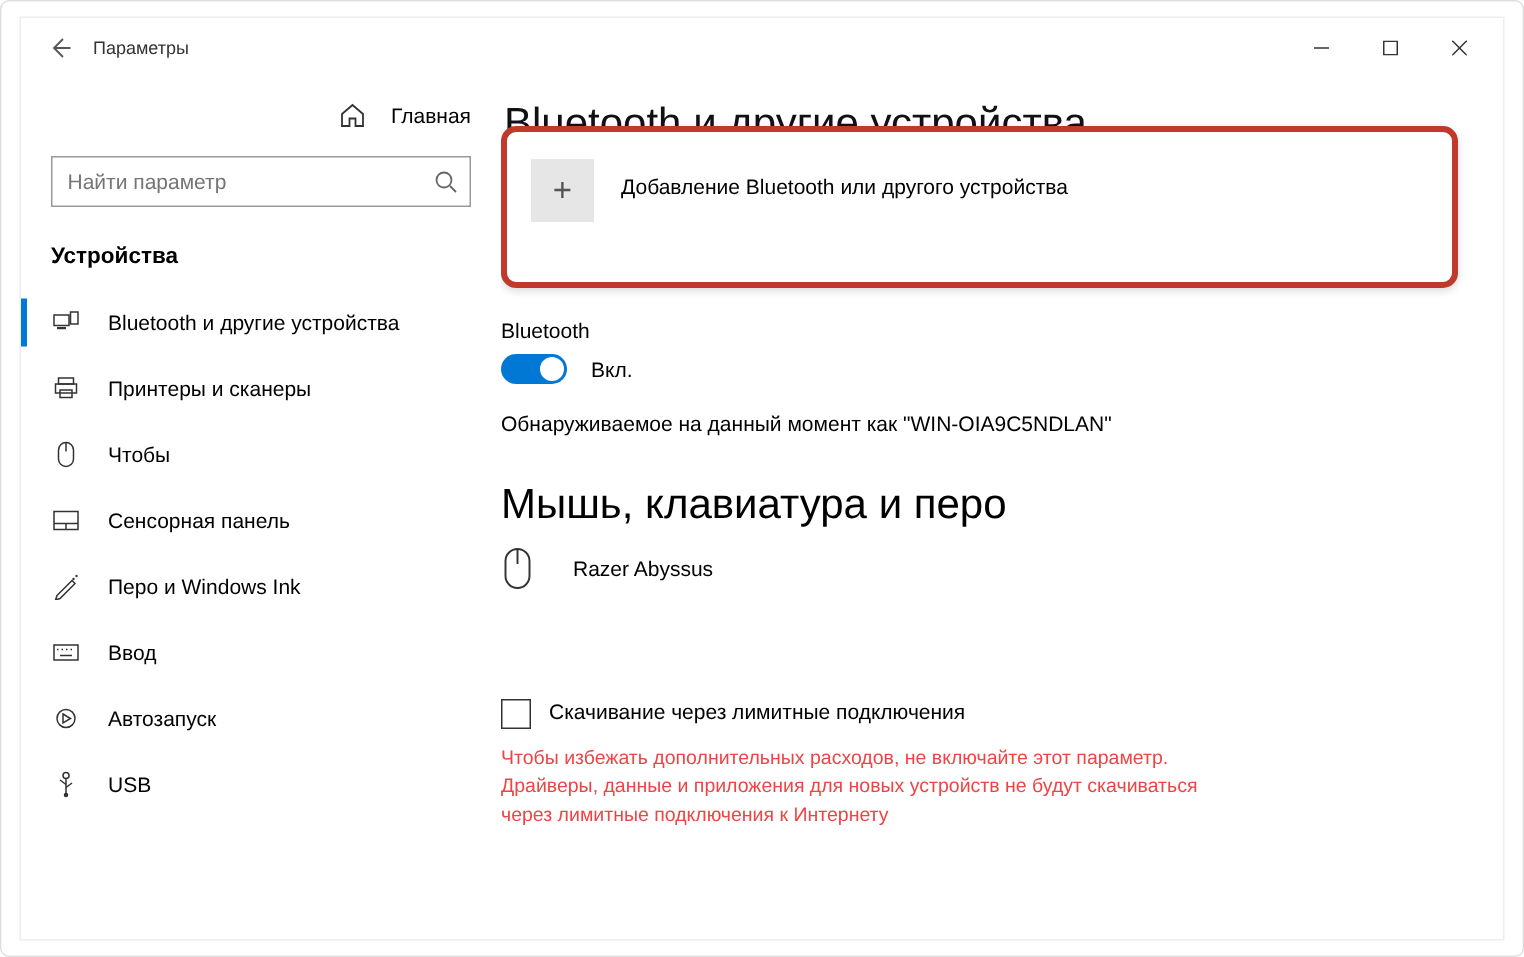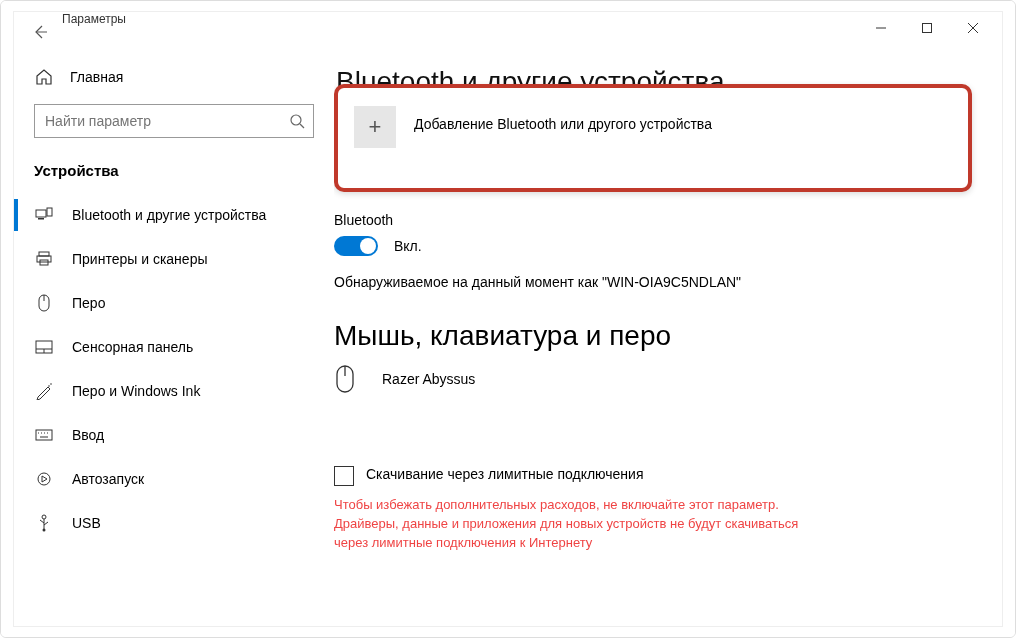--- a/index.html
+++ b/index.html
@@ -27,20 +27,21 @@
     .inner {
       border: 1px solid #eee;
       flex: 1;
       display: flex;
       flex-direction: column;
       overflow: hidden;
     }
     .titlebar {
       height: 40px;
       display: flex;
+      align-items: center;
       padding: 0 6px;
       font-size: 12px;
     }
     .back-arrow {
       width: 40px; display:flex; justify-content:center; align-items:center; color:#555;
     }
     .win-title { margin-left: 2px; color:#333; }
     .win-controls {
       margin-left: auto;
       display: flex;
@@ -56,20 +57,21 @@
     .sidebar {
       width: 320px;
       padding: 10px 0 0 0;
       display:flex; flex-direction:column;
     }
     .home-row {
       display:flex; align-items:center;
       padding: 6px 20px;
       gap: 16px;
       font-size: 14px;
+      justify-content: flex-end;
     }
     .search-box {
       margin: 12px 20px 18px 20px;
       height: 34px;
       border: 1px solid #999;
       background: #fff;
       display:flex; align-items:center;
       padding: 0 8px;
       color:#666;
     }
@@ -236,21 +238,21 @@
             </span>
             <span>Принтеры и сканеры</span>
           </div>
           <div class="nav-item">
             <span class="nav-icon">
               <svg width="14" height="18" viewBox="0 0 14 18">
                   <rect x="2" y="1" width="10" height="16" rx="5" stroke="#333" fill="none"></rect>
                   <line x1="7" y1="1" x2="7" y2="7" stroke="#333"></line>
                 </svg>
             </span>
-            <span>Перо</span>
+            <span>Чтобы</span>
           </div>
           <div class="nav-item">
             <span class="nav-icon">
               <svg width="18" height="14" viewBox="0 0 18 14">
                   <rect x="1" y="1" width="16" height="12" stroke="#333" fill="none"></rect>
                   <line x1="1" y1="9" x2="17" y2="9" stroke="#333"></line>
                   <line x1="9" y1="9" x2="9" y2="13" stroke="#333"></line>
                 </svg>
             </span>
             <span>Сенсорная панель</span>

